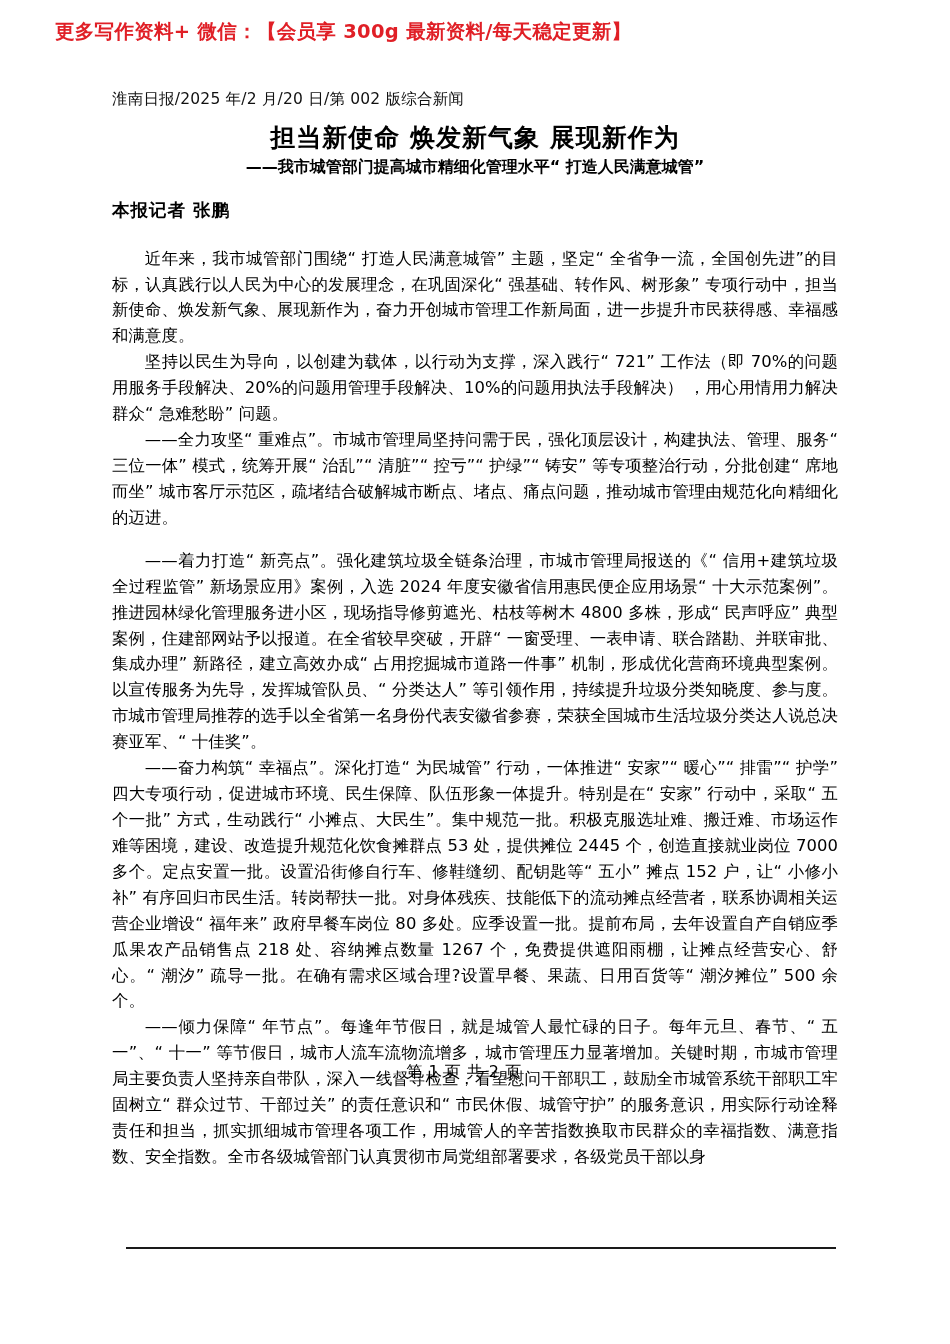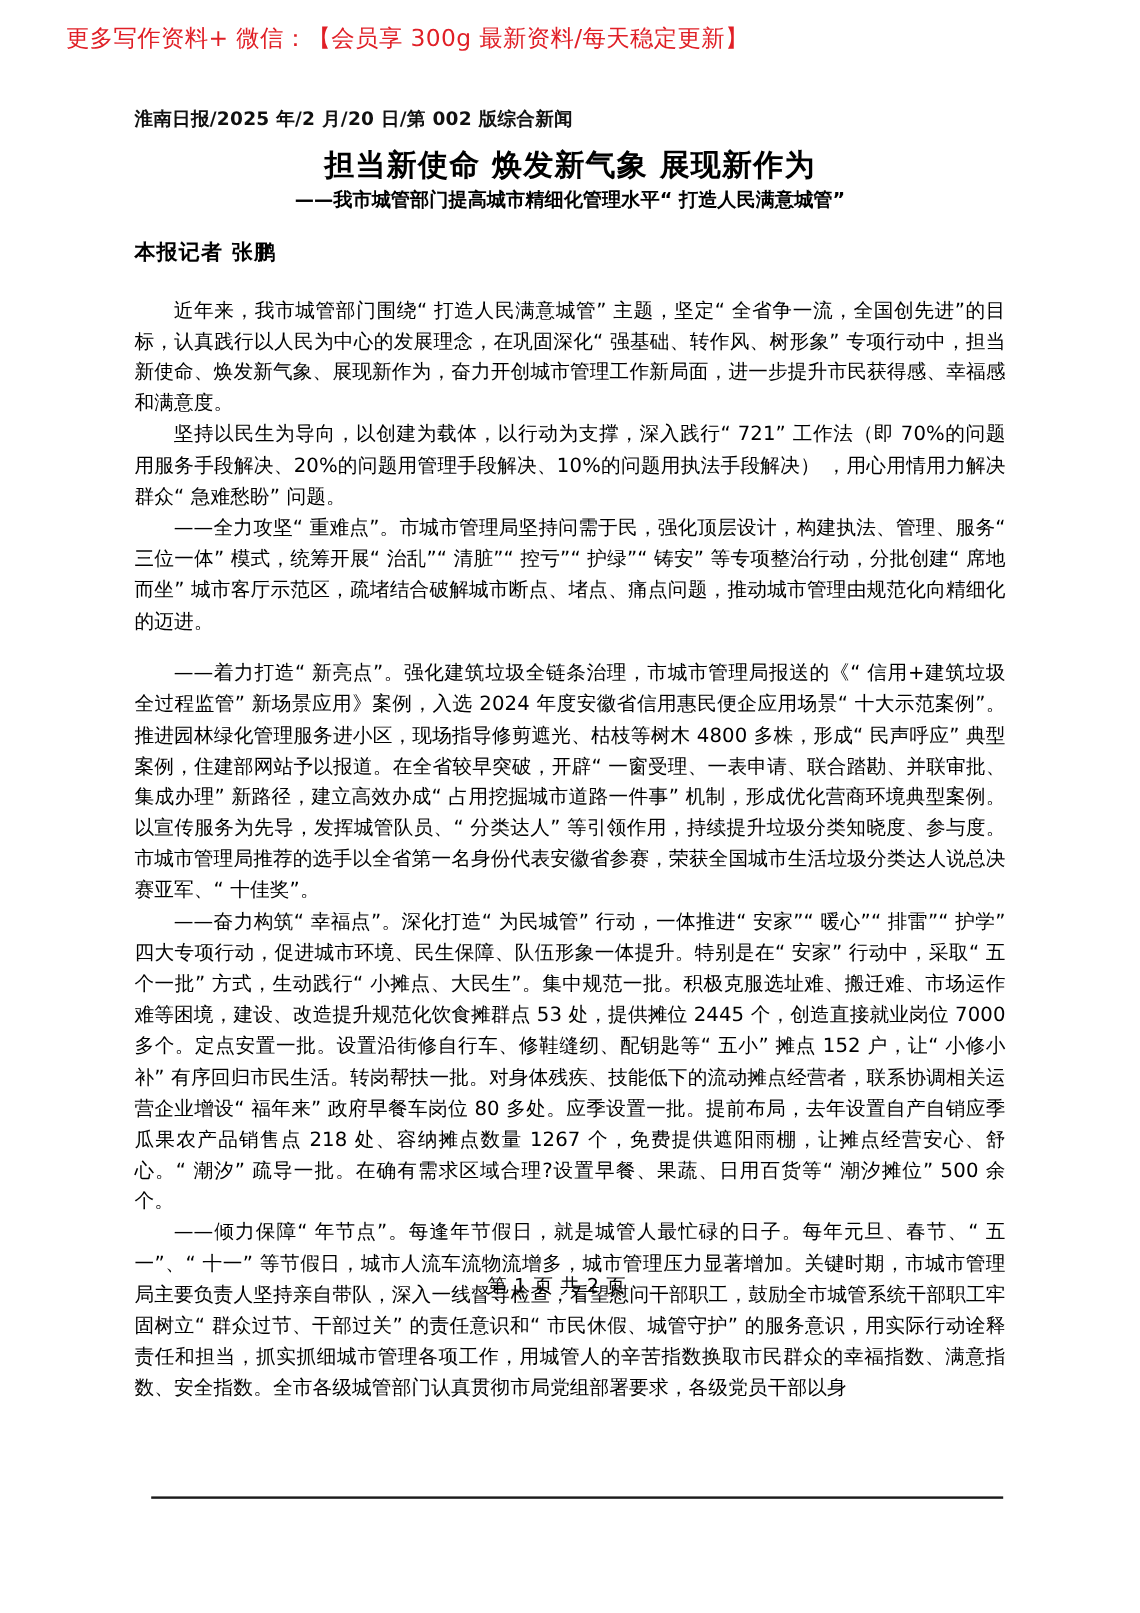--- a/index.html
+++ b/index.html
@@ -30,42 +30,41 @@
     width: 950px;
     height: 62px;
     display: flex;
     align-items: center;
     padding-left: 55px;
     box-sizing: border-box;
   }
   .promo-text {
     color: #e01f26;
     font-size: 19.5px;
-    font-weight: normal;
+    font-weight: bold;
     letter-spacing: 0.3px;
     white-space: nowrap;
     font-family: "DejaVu Sans", "Liberation Sans", sans-serif;
   }
 
   
   .doc {
     position: absolute;
     left: 112px;
     top: 88px;
     width: 726px;
   }
 
   .masthead {
     font-size: 15.5px;
     line-height: 1.52;
     color: #111;
     margin: 0 0 10px 0;
     width: 370px;
     letter-spacing: 0.2px;
-    font-weight: bold;
   }
 
   .headline {
     text-align: center;
     font-size: 25px;
     font-weight: bold;
     letter-spacing: 1px;
     margin: 10px 0 2px 0;
     line-height: 1.3;
     color: #000;

